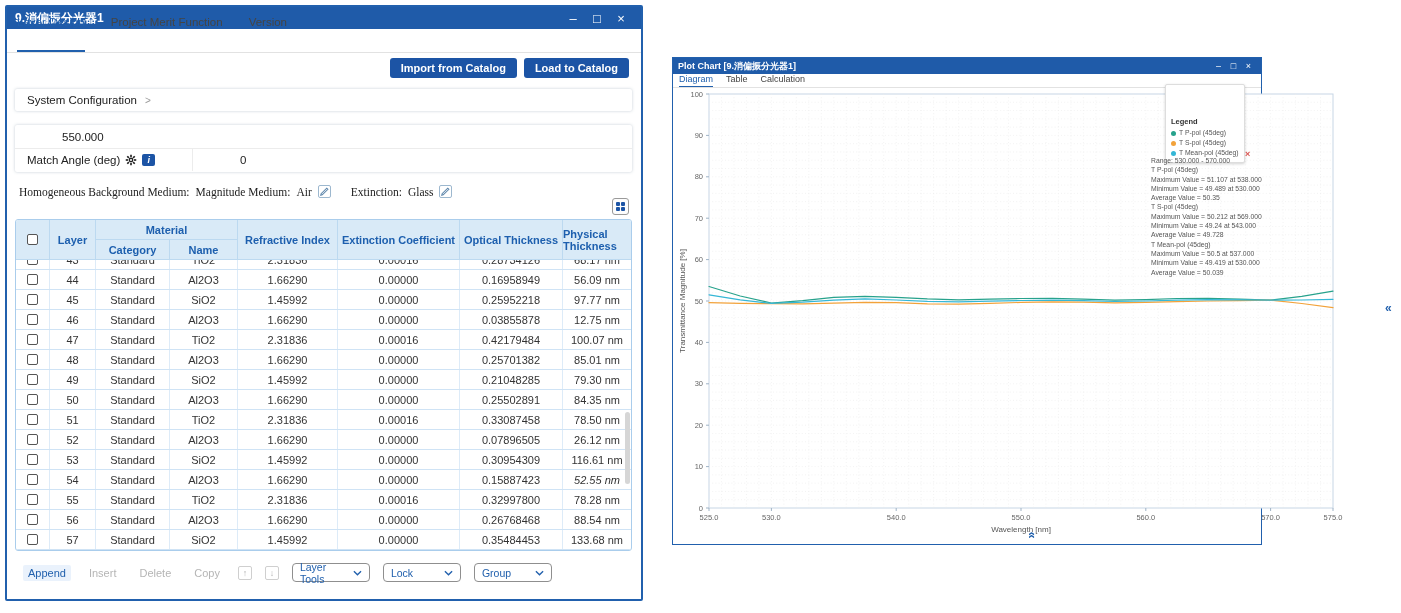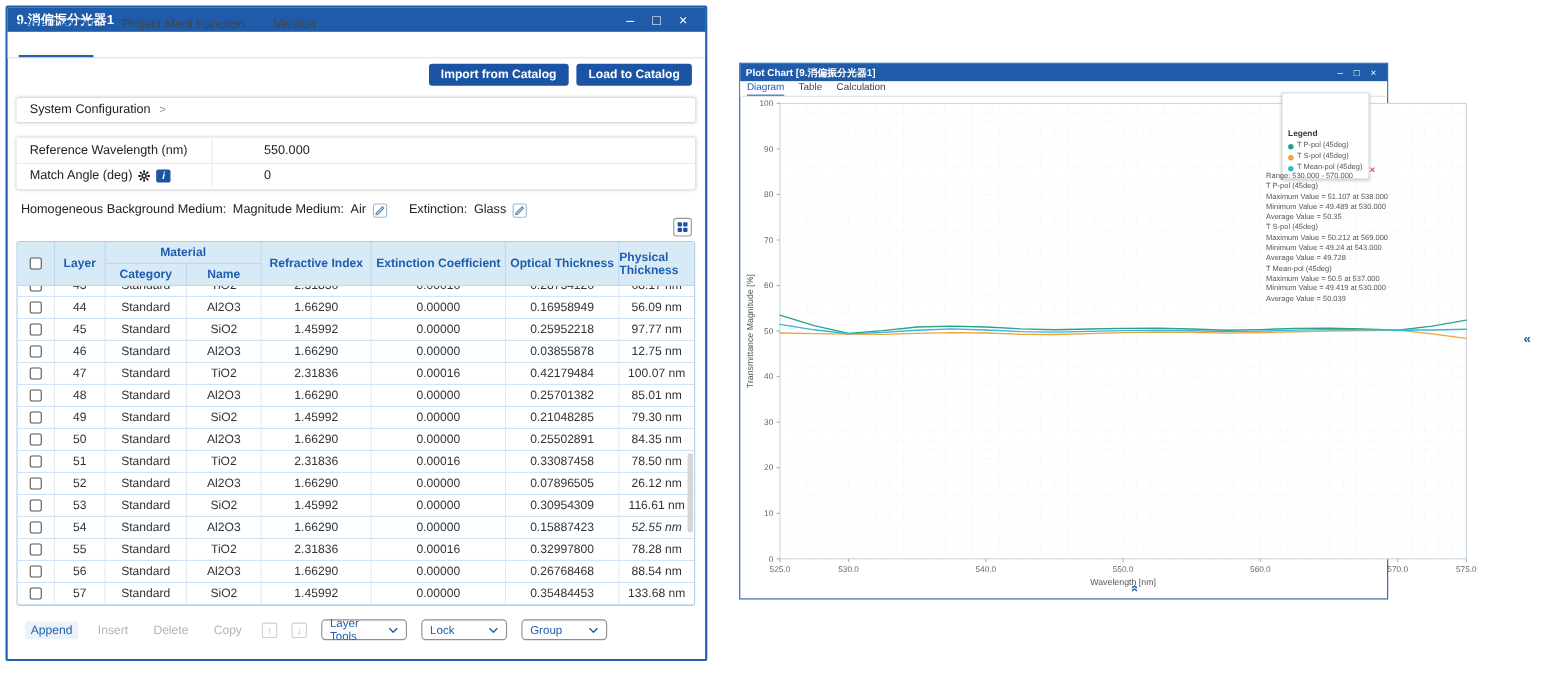--- a/index.html
+++ b/index.html
@@ -29,21 +29,21 @@
   #sysconfig-card .chev { color:#999; font-size:10px; }
 
   #settings-card { top:118px; height:47px; }
   .settings-row { display:flex; align-items:center; height:23px; position:relative; }
   .settings-row + .settings-row { border-top:1px solid #ececec; }
   .settings-label { width:178px; padding-left:12px; font-size:11.5px; color:#222; display:flex; align-items:center; gap:5px; border-right:1px solid #ececec; height:100%; }
   .settings-value { padding-left:47px; font-size:11.5px; color:#222; }
   .gear-svg { width:12px; height:12px; }
   .info-badge { width:13px; height:12px; background:#1c54a5; color:#fff; border-radius:2px; font-size:9px; font-weight:bold; font-style:italic; display:inline-flex; align-items:center; justify-content:center; }
 
-  #medium-row { position:absolute; top:178px; left:12px; display:flex; gap:6px; font-size:11.5px; color:#222; }
+  #medium-row { position:absolute; top:178px; left:12px; display:flex; align-items:center; gap:6px; font-size:11.5px; color:#222;font-family:Liberation Serif, serif; }
   .edit-ico { width:13px; height:13px; border:1px solid #9db8cf; border-radius:2px; display:inline-flex; align-items:center; justify-content:center; background:#fff; }
 
   #grid-btn { position:absolute; top:191px; left:605px; width:17px; height:17px; border:1px solid #9a9a9a; border-radius:3px; background:#fdfdfd; display:flex; align-items:center; justify-content:center; }
   .grid-glyph { display:grid; grid-template-columns:4px 4px; grid-template-rows:4px 4px; gap:1.5px; }
   .grid-glyph span { background:#1c54a5; border-radius:1px; }
 
   
   #layer-table { position:absolute; top:212px; left:8px; width:617px; border:1px solid #aacdec; border-radius:3px; overflow:hidden; background:#fff; }
   .thead { display:grid; grid-template-columns:34px 46px 74px 68px 100px 122px 103px 1fr; grid-template-rows:20px 20px; background:#d9eaf7; color:#1d5fae; font-weight:bold; font-size:11px; }
   .th { display:flex; align-items:center; justify-content:center; border-right:1px solid #bcd9f0; border-bottom:1px solid #bcd9f0; }
@@ -110,23 +110,20 @@
     <button class="blue-btn">Load to Catalog</button>
   </div>
 
   <div class="card" id="sysconfig-card">
     <span>System Configuration</span>
     <span class="chev">&gt;</span>
   </div>
 
   <div class="card" id="settings-card">
     <div class="settings-row">
-      <div class="settings-label">
-        <span>Reference Wavelength (nm)</span>
-      </div>
       <div class="settings-value">550.000</div>
     </div>
     <div class="settings-row">
       <div class="settings-label">
         <span>Match Angle (deg)</span>
         <svg class="gear-svg" viewBox="0 0 16 16">
           <g fill="#222">
               <circle cx="8" cy="8" r="3.2"></circle>
               <g stroke="#222" stroke-width="2.2">
           <line x1="8" y1="1" x2="8" y2="4"></line>

